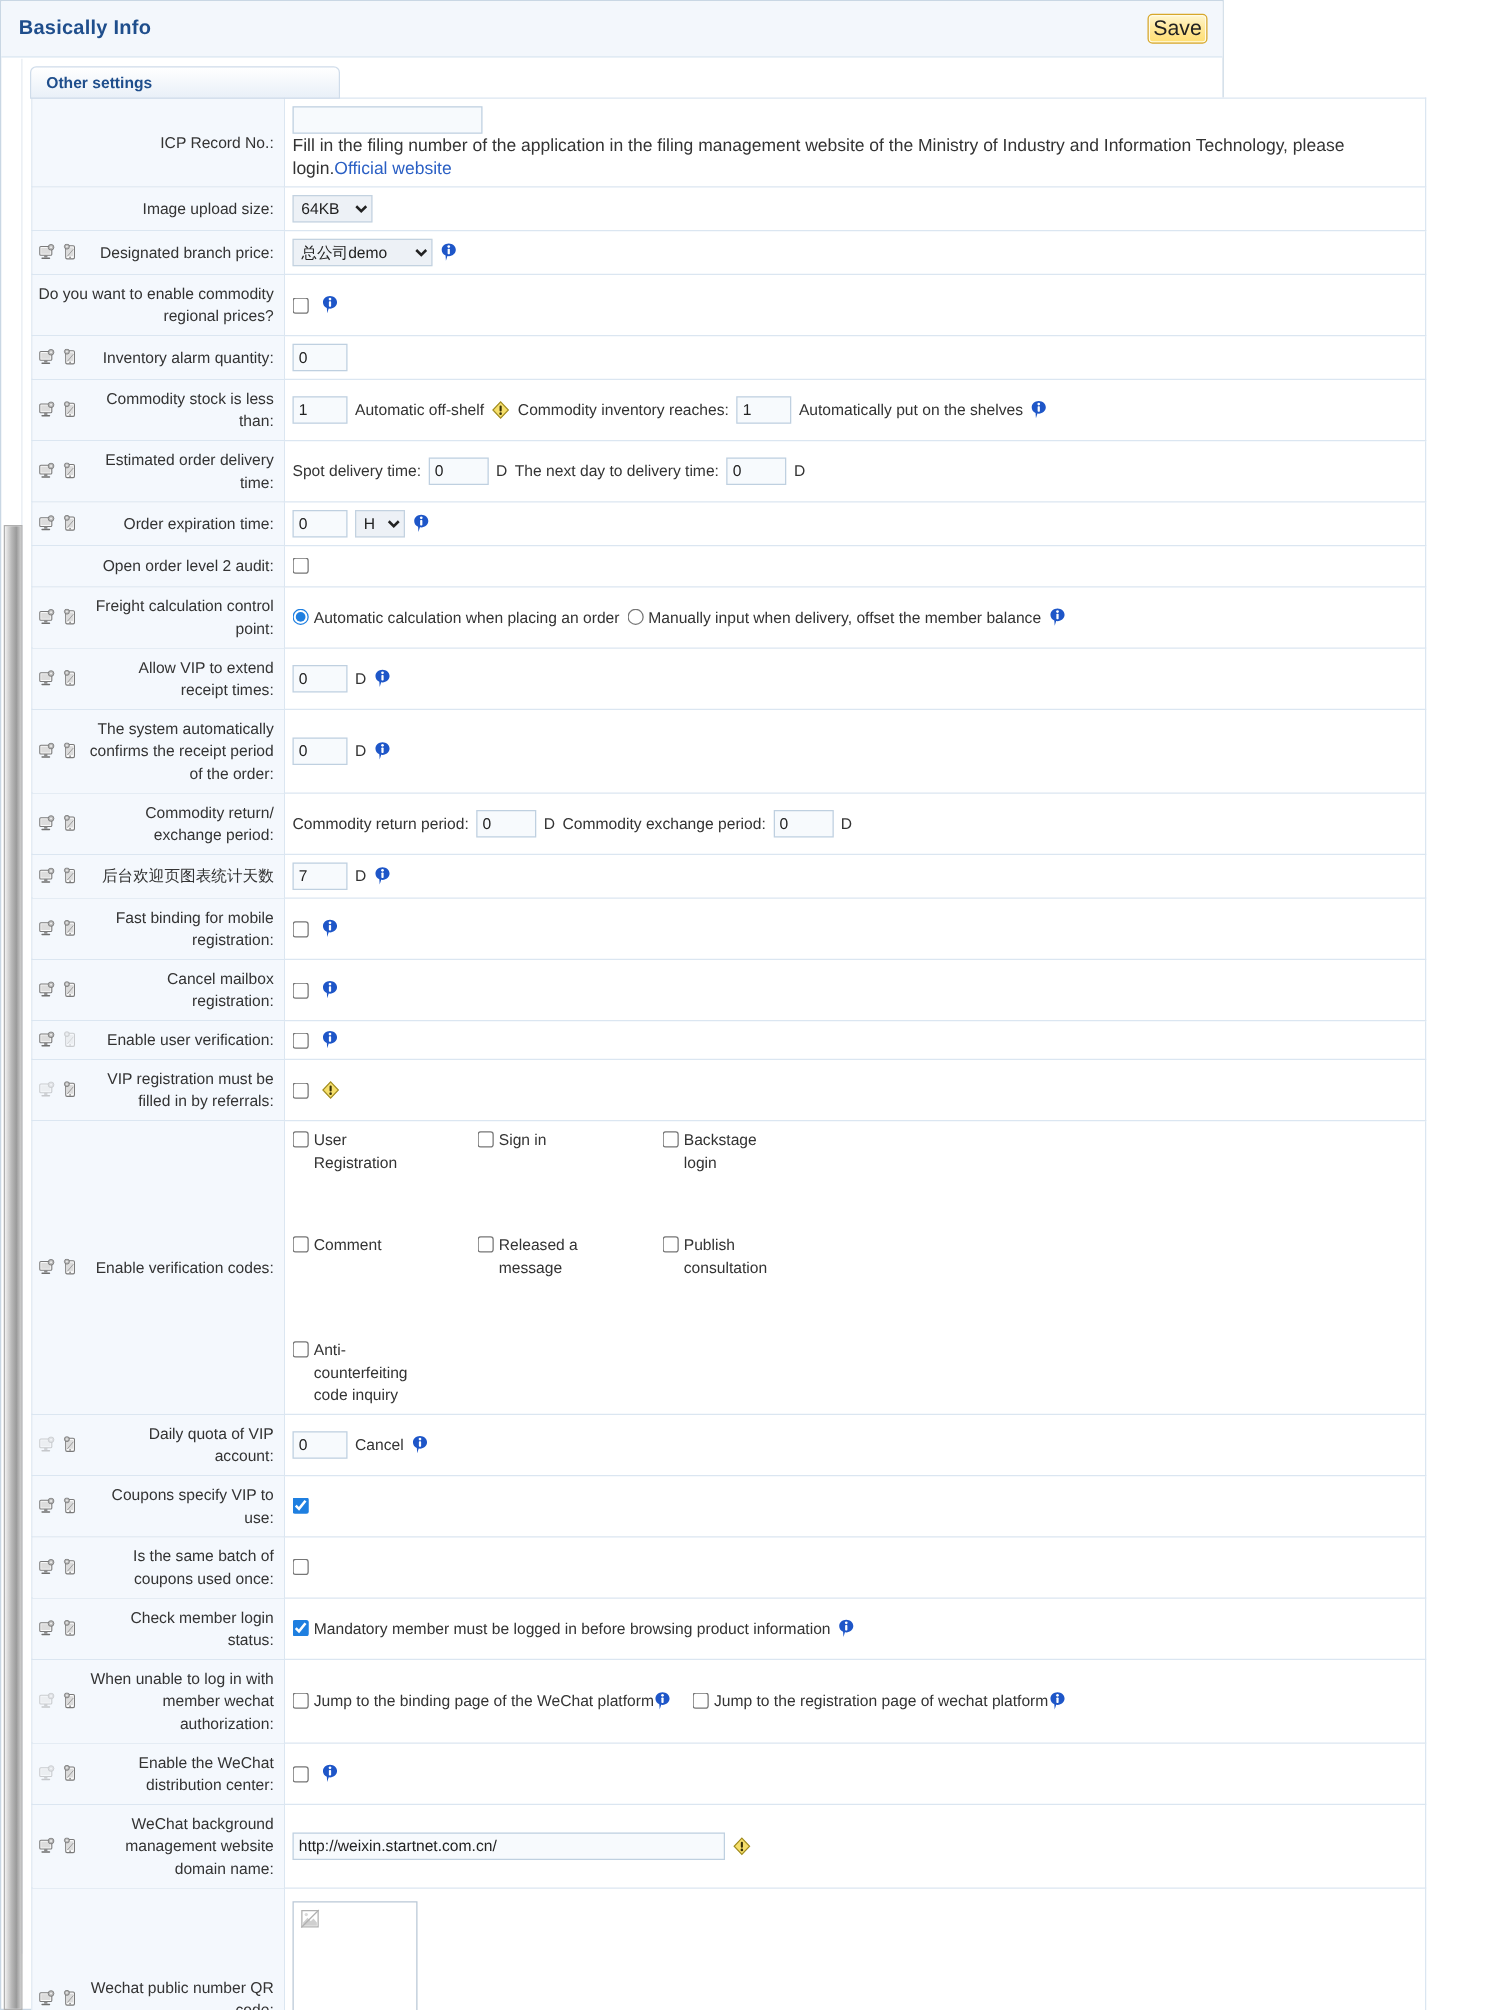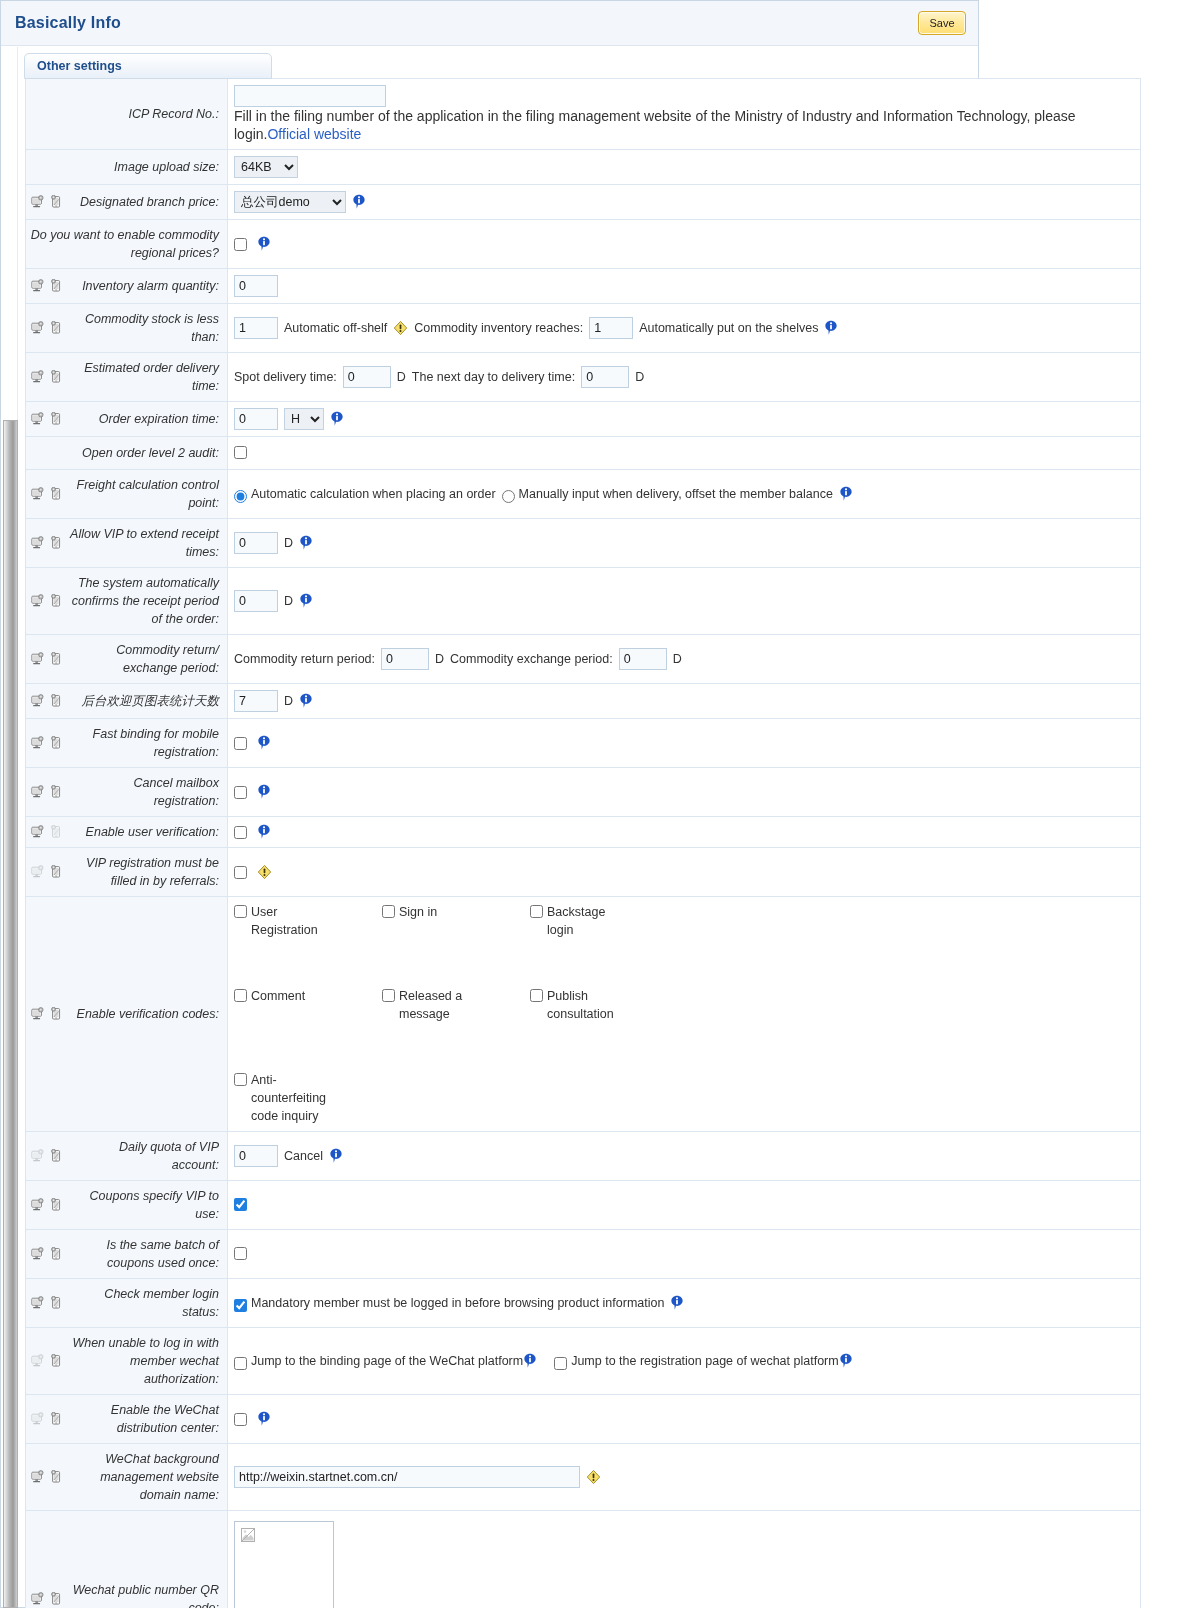--- a/index.html
+++ b/index.html
@@ -29,21 +29,21 @@
   #header-title {
     font-size: 16px; font-weight: bold; color: #1f4e8c;
     padding-left: 14px; letter-spacing: .2px;
   }
   #save-button {
     position: absolute; right: 12px; top: 10px;
     width: 48px; height: 24px;
     border: 1px solid #d7a72a;
     border-radius: 4px;
     background: linear-gradient(#fff6cf, #ffe89a 48%, #ffdf73);
-    color: #222; font-size: 11px;
+    color: #222; font-size: 17px;
     display: flex; align-items: center; justify-content: center;
     cursor: pointer;
     box-shadow: inset 0 0 0 1px #fffbe6;
     margin-left: 34px;
   }
 
   
   #tabbar { padding: 7px 0 0 23px; height: 32px; }
   .tab {
     display: inline-flex; align-items: center;
@@ -79,21 +79,21 @@
     text-align: right;
     position: relative;
     line-height: 18px;
     color: #3b3b3b;
   }
   td.val {
     background: #ffffff;
     padding: 6px 6px 6px 6px;
     line-height: 20px;
   }
-  .lbl-inner { display: flex; align-items: center; gap: 0; font-style: italic; }
+  .lbl-inner { display: flex; align-items: center; gap: 0; }
   .lbl-text { text-align: right; flex: 1; }
 
   
   .devicons { display: inline-flex; gap: 4px; margin-right: 6px; flex: none; align-self: center; }
   .devicon { width: 15px; height: 14px; display: inline-block; }
   .devicon.dim { opacity: .35; }
 
   
   input.txt {
     border: 1px solid #bfd0e0;
@@ -121,21 +121,21 @@
     vertical-align: middle;
   }
   select.w64 { width: 64px; }
   select.w110 { width: 112px; }
   select.w38 { width: 40px; }
 
   input[type=checkbox], input[type=radio] {
     width: 13px; height: 13px; margin: 0 4px 0 0; vertical-align: -2px;
     accent-color: #1f7fe0;
   }
-  .cklabel { display: inline-flex; align-items: flex-end; font-size: 12.5px; line-height: 18px; }
+  .cklabel { display: inline-flex; align-items: flex-start; font-size: 12.5px; line-height: 18px; }
   .cklabel input { margin-top: 2px; }
 
   
   .ico { display: inline-block; vertical-align: middle; }
   .ico-info { width: 14px; height: 16px; }
   .ico-warn { width: 15px; height: 16px; }
 
   a.link { color: #2a5fc4; text-decoration: none; }
 
   .hint { font-size: 14px; color: #333; line-height: 18px; }

